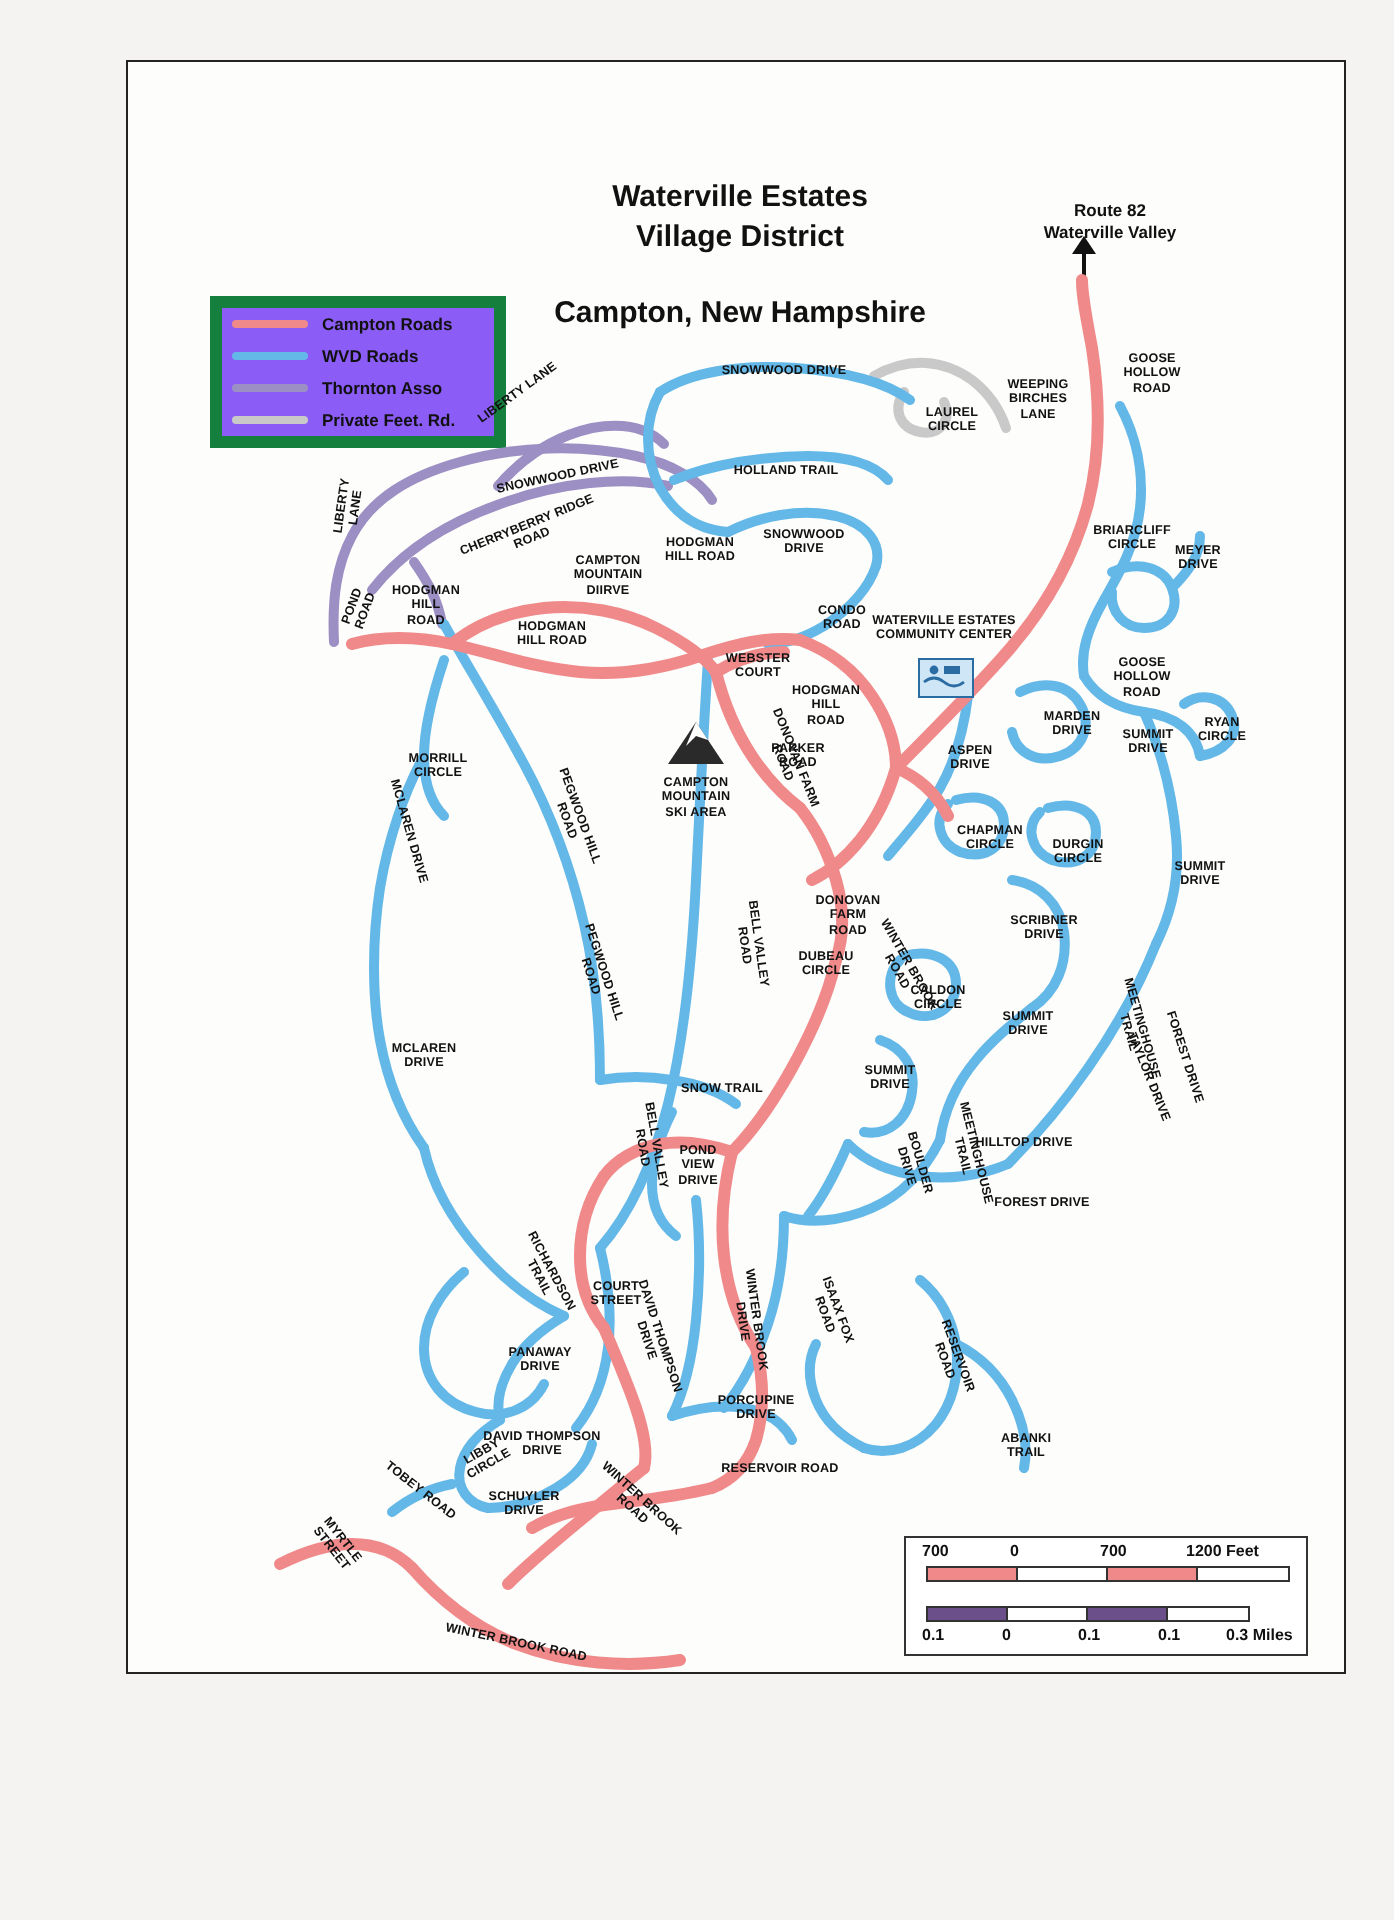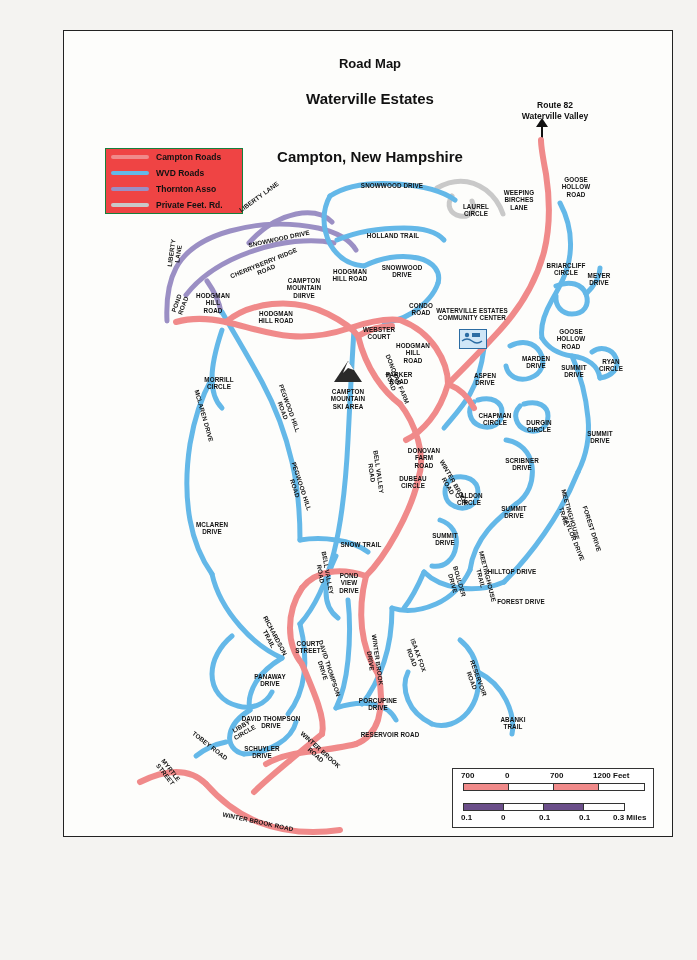--- a/index.html
+++ b/index.html
@@ -6,21 +6,21 @@
   body{width:697px;height:960px;font-family:"Liberation Sans",sans-serif;position:relative;overflow:hidden;}
   #sheet{position:absolute;left:0;top:0;width:697px;height:960px;background:#f4f3f1;}
   #border{position:absolute;left:63px;top:30px;width:608px;height:805px;border:1.5px solid #222;background:#fdfdfb;}
   .ttl{position:absolute;text-align:center;font-weight:bold;color:#111;}
   #t1{left:210px;top:56px;width:320px;font-size:13px;}
   #t2{left:210px;top:72px;width:320px;font-size:12px;}
   #t3{left:210px;top:90px;width:320px;font-size:15px;}
   #t4{left:210px;top:110px;width:320px;font-size:15px;}
   #t5{left:210px;top:130px;width:320px;font-size:15px;margin-top:18px;}
   
-  #legend{position:absolute;left:105px;top:148px;width:136px;height:64px;background:#ef4444;border:1px solid #15803d;}
+  #legend{position:absolute;left:105px;top:148px;width:136px;height:64px;background:#8b5cf6;border:6px solid #15803d;}
   .lgrow{display:flex;align-items:center;height:16px;padding-left:5px;}
   .lgline{width:38px;height:4px;border-radius:2px;margin-right:7px;}
   .lglbl{font-size:8.5px;font-weight:bold;color:#111;}
   
   #r49{position:absolute;left:505px;top:100px;width:100px;text-align:center;font-size:8.5px;font-weight:bold;color:#111;line-height:11px;}
   #r49arrow{position:absolute;left:541px;top:124px;width:2px;height:26px;background:#111;}
   #r49head{position:absolute;left:536px;top:118px;width:0;height:0;border-left:6px solid transparent;border-right:6px solid transparent;border-bottom:9px solid #111;}
   
   .lab{position:absolute;font-size:6.3px;font-weight:bold;color:#111;line-height:7.4px;letter-spacing:.1px;text-align:center;}
   
@@ -32,22 +32,22 @@
   
   #ccbox{position:absolute;left:459px;top:329px;width:26px;height:18px;background:#cfe6f7;border:1px solid #2b6ca3;}
   svg{display:block;}
 </style>
 </head>
 <body>
 
 <div id="sheet">
   <div id="border"></div>
 
-  <div class="ttl" id="t1">Road Map</div>
   <div class="ttl" id="t3">Waterville Estates</div>
+  <div class="ttl" id="t4">Village District</div>
   <div class="ttl" id="t5">Campton, New Hampshire</div>
 
   <div id="legend">
     <div class="lgrow">
       <div class="lgline" style="background:#f08a8a"></div>
       <div class="lglbl">Campton Roads</div>
     </div>
     <div class="lgrow">
       <div class="lgline" style="background:#64b8e8"></div>
       <div class="lglbl">WVD Roads</div>

